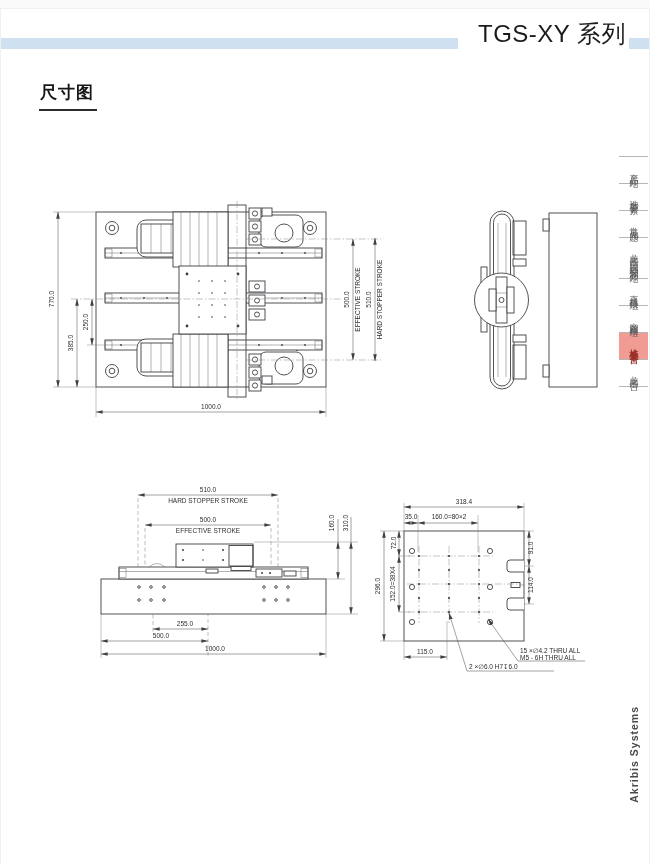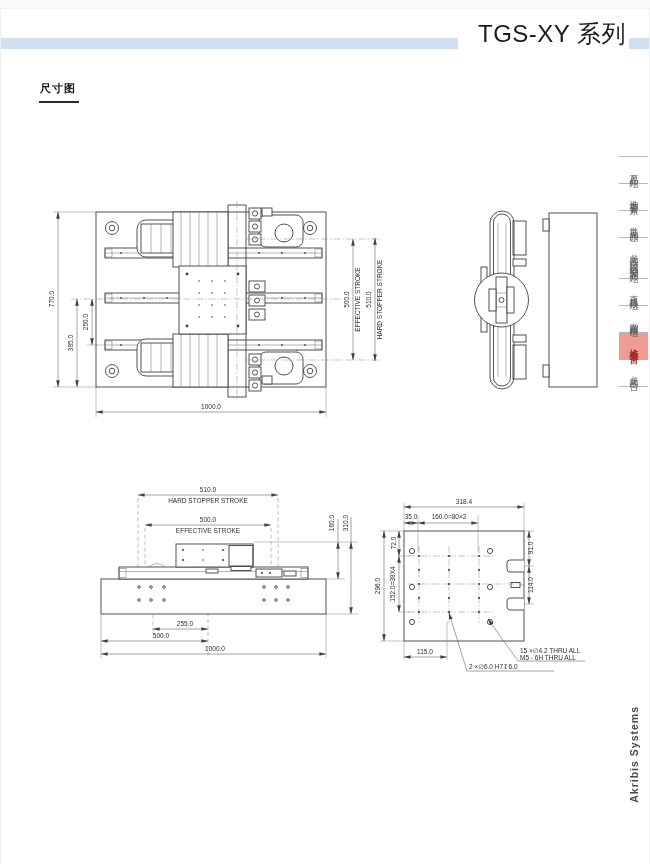--- a/index.html
+++ b/index.html
@@ -10,21 +10,21 @@
   }
   
   .accent-bar{position:absolute;top:29px;height:11px;background:#cfe1f1;}
   .accent-bar.left{left:0;width:457px;}
   .accent-bar.right{right:0;width:20px;}
   #title{
     position:absolute;left:477px;top:9px;font-size:24px;font-weight:500;
     color:#1b1b1d;letter-spacing:0.5px;white-space:nowrap;
   }
   #section-heading{
-    position:absolute;left:38px;top:72px;font-size:11px;font-weight:700;color:#161616;
+    position:absolute;left:38px;top:72px;font-size:17px;font-weight:700;color:#161616;
     border-bottom:2px solid #2b2b2b;padding:0 3px 5px 1px;letter-spacing:1px;
   }
   
   #sidebar{position:absolute;right:1px;top:147px;width:29px;}
   .tab{display:flex;justify-content:center;padding:9px 0;border-top:1px solid #b7b7ba;}
   .tab:last-child{border-bottom:1px solid #b7b7ba;}
   .tab span{
     writing-mode:vertical-rl;text-orientation:upright;font-size:9px;line-height:1;
     letter-spacing:2px;color:#5c5c5e;
   }

